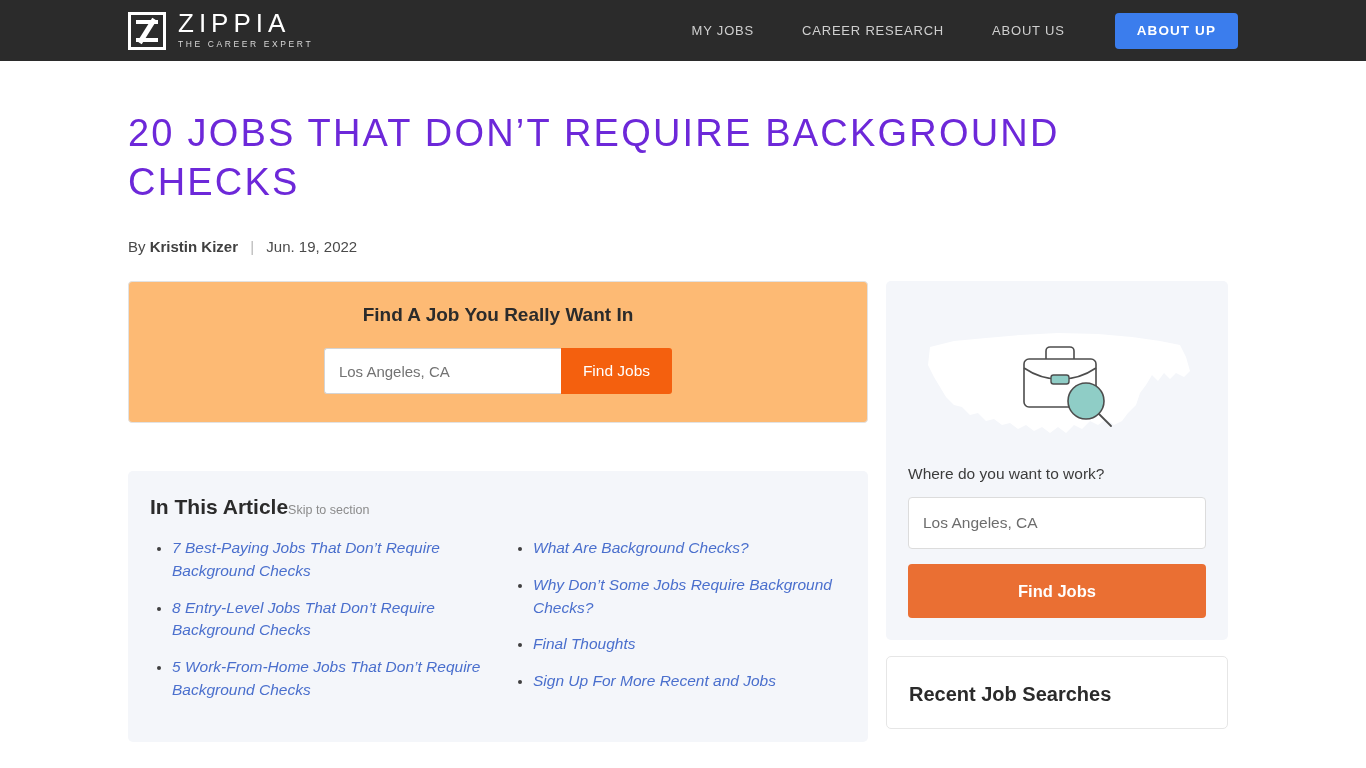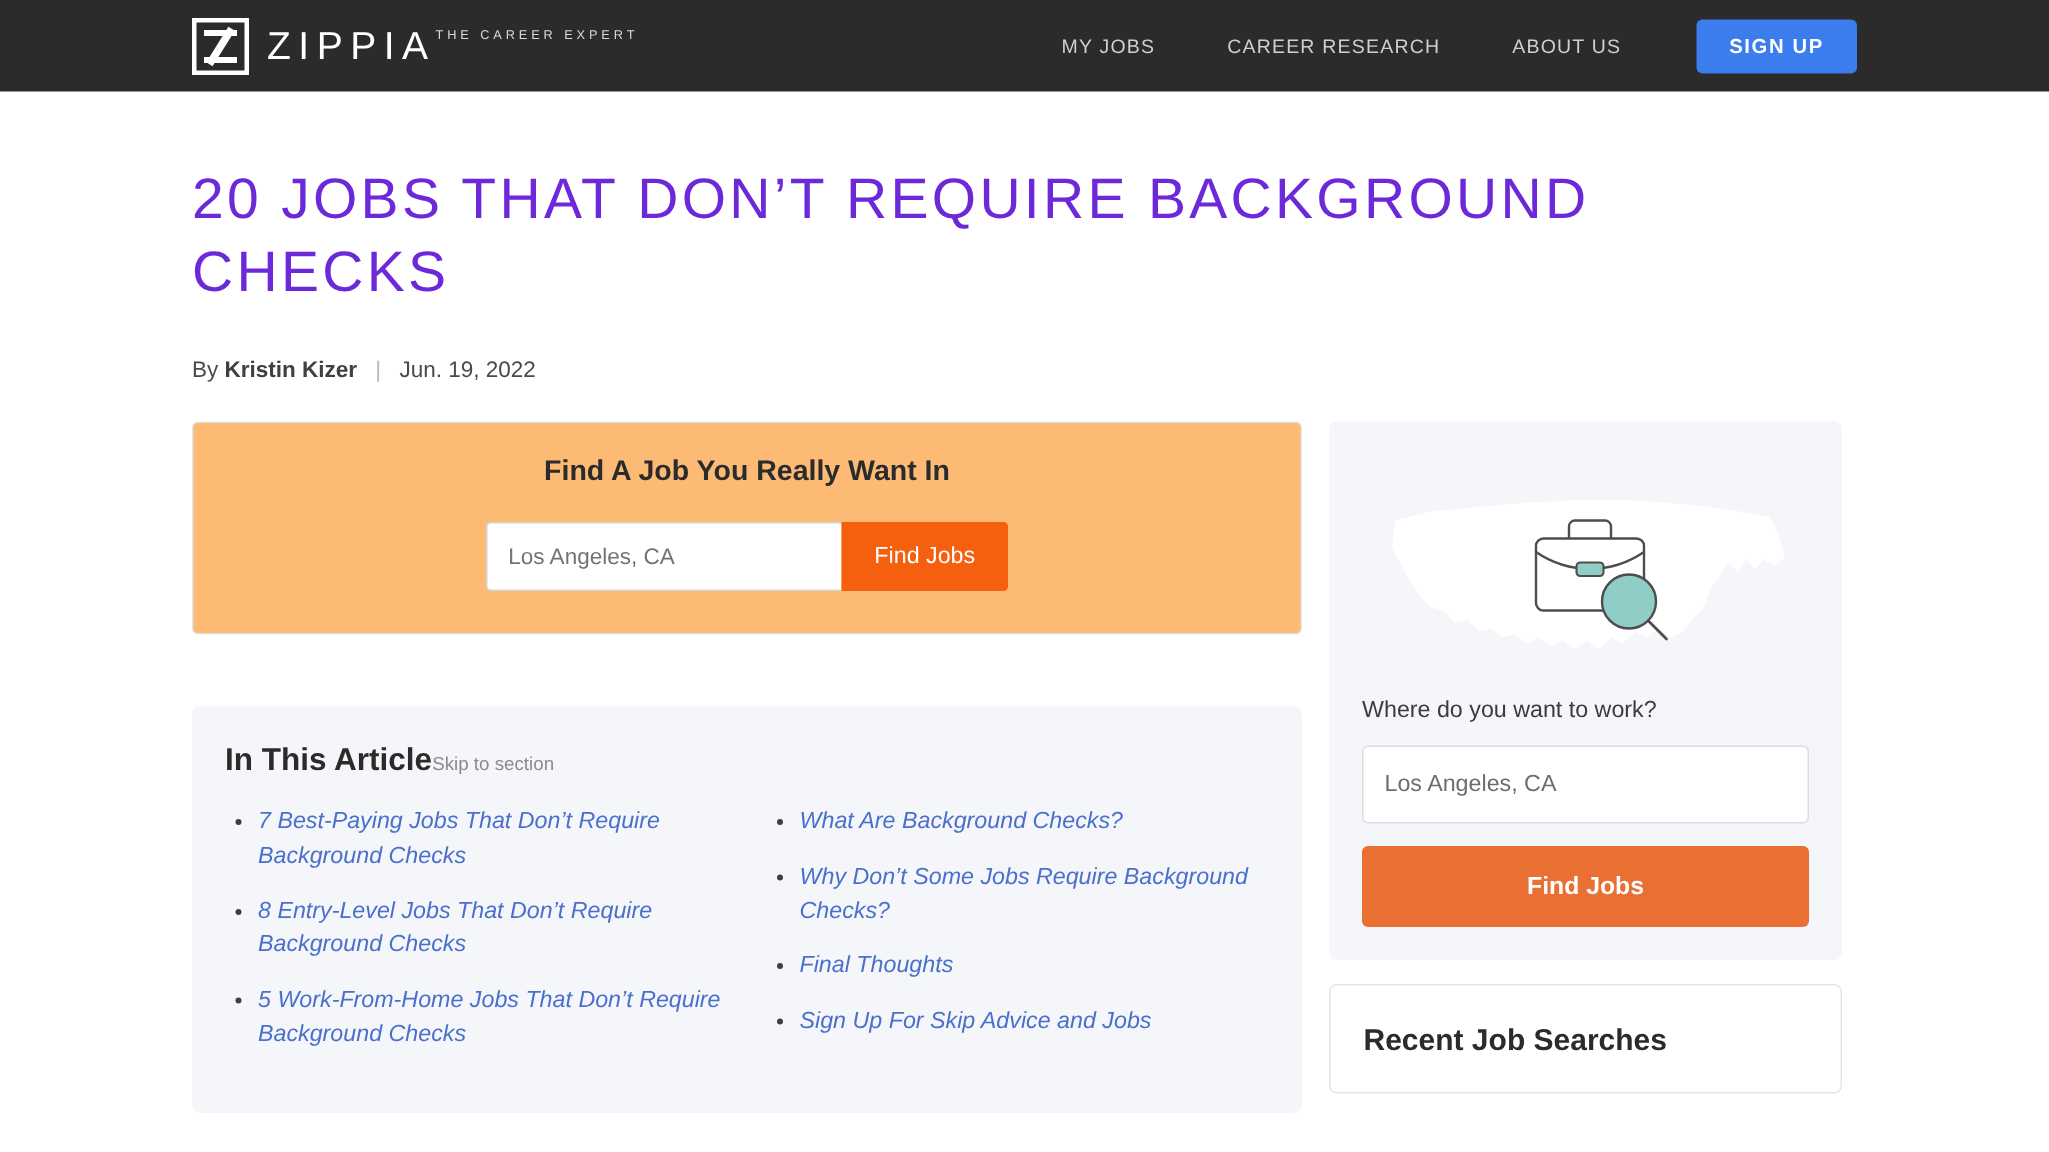--- a/index.html
+++ b/index.html
@@ -37,21 +37,21 @@
     position: absolute;
     background: #ffffff;
   }
   .brand-mark .ztop { top: 5px; left: 5px; width: 22px; height: 4px; }
   .brand-mark .zbot { bottom: 5px; left: 5px; width: 22px; height: 4px; }
   .brand-mark .zdiag {
     top: 50%; left: 50%;
     width: 5px; height: 28px;
     transform: translate(-50%,-50%) rotate(32deg);
   }
-  .brand-text { display: flex; flex-direction: row; }
+  .brand-text { display: flex; flex-direction: column; }
   .brand-name {
     color: #ffffff;
     font-size: 26px;
     font-weight: 400;
     letter-spacing: 5px;
     line-height: 1.05;
     font-family: "Liberation Sans", sans-serif;
   }
   .brand-tag {
     color: #d9d9d9;
@@ -290,21 +290,21 @@
     <span class="brand-text">
       <span class="brand-name">ZIPPIA</span>
       <span class="brand-tag">THE CAREER EXPERT</span>
     </span>
   </a>
 
   <nav class="main-nav">
     <a class="nav-link" href="#">MY JOBS</a>
     <a class="nav-link" href="#">CAREER RESEARCH</a>
     <a class="nav-link" href="#">ABOUT US</a>
-    <button class="signup-btn">SIGN UP</button>
+    <button class="signup-btn">ABOUT UP</button>
   </nav>
 </header>
 
 <div class="page">
 
   <h1 class="article-title">20 Jobs That Don’t Require Background Checks</h1>
 
   <div class="byline">
     <span>By</span>
     <a href="#">Kristin Kizer</a>
@@ -332,21 +332,21 @@
         <div class="toc-cols">
           <ul class="toc-list">
             <li><a href="#">7 Best-Paying Jobs That Don’t Require Background Checks</a></li>
             <li><a href="#">8 Entry-Level Jobs That Don’t Require Background Checks</a></li>
             <li><a href="#">5 Work-From-Home Jobs That Don’t Require Background Checks</a></li>
           </ul>
           <ul class="toc-list">
             <li><a href="#">What Are Background Checks?</a></li>
             <li><a href="#">Why Don’t Some Jobs Require Background Checks?</a></li>
             <li><a href="#">Final Thoughts</a></li>
-            <li><a href="#">Sign Up For Skip Advice and Jobs</a></li>
+            <li><a href="#">Sign Up For More Recent and Jobs</a></li>
           </ul>
         </div>
       </section>
 
     </div>
 
     <aside class="col-side">
 
       <section class="side-card">
 

